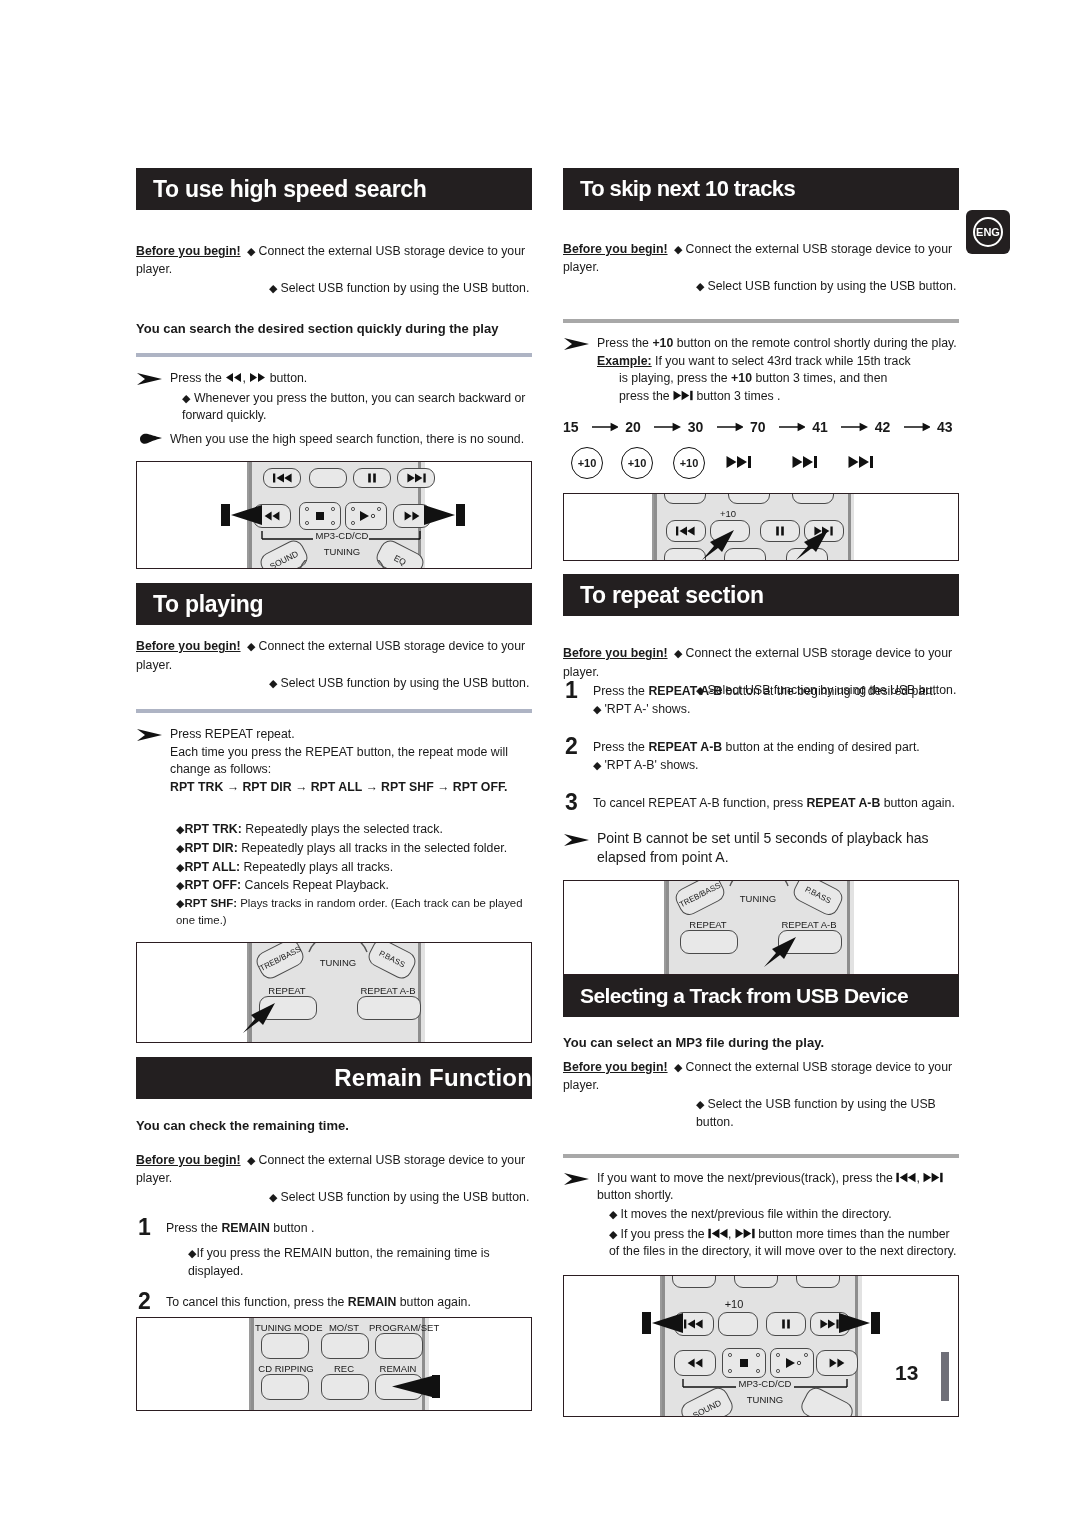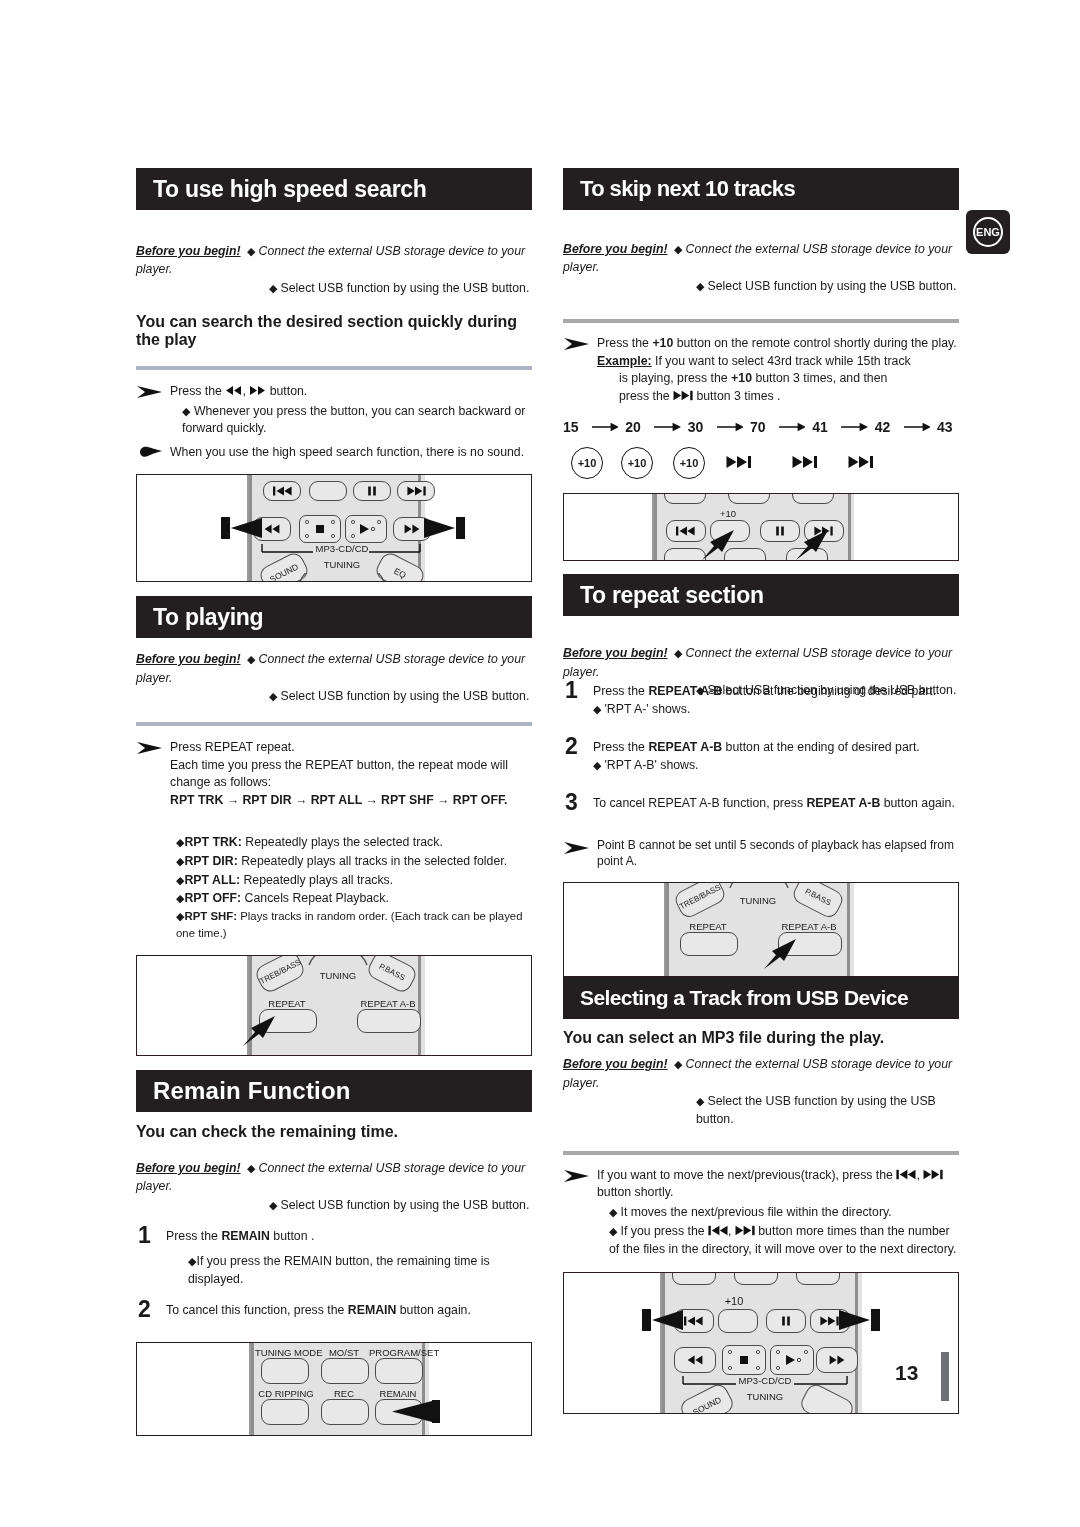--- a/index.html
+++ b/index.html
@@ -17,31 +17,31 @@
 
   
   .banner{
     background:#231f20;color:#ffffff;
     height:42px;line-height:42px;
     padding:0 0 0 17px;
     font-size:23px;font-weight:bold;
     letter-spacing:-0.3px;
     margin:0;white-space:nowrap;overflow:hidden;
   }
-  .banner.wide{font-size:24px;letter-spacing:0.2px;}
+  .banner.wide{font-size:24px;letter-spacing:0.2px;text-align:right;}
   .banner.tight{font-size:22px;letter-spacing:-0.6px;}
 
   
   .blk{font-size:12.3px;line-height:1.42;}
   .bold{font-weight:bold;}
   .byb{font-weight:bold;text-decoration:underline;font-size:12.3px;}
   .before{font-size:12.3px;line-height:1.5;}
-  .before .l1{display:block;font-style:italic;}
+  .before .l1{display:block;}
   .before .l2{display:block;padding-left:133px;}
-  .lead{font-weight:bold;font-size:16px;}
+  .lead{font-weight:bold;font-size:13px;margin-top:8px;}
 
   .rule{height:4px;background:#aeb4c4;margin:0;}
   .rule2{height:4px;background:#a8a8a8;margin:0;}
 
   
   .arrowrow{position:relative;padding-left:34px;}
   .arrowrow .ar{position:absolute;left:0;top:1px;width:28px;height:16px;}
   .handrow{position:relative;padding-left:34px;}
   .handrow .hd{position:absolute;left:2px;top:1px;width:26px;height:14px;}
   .ind{padding-left:12px;}
@@ -324,21 +324,21 @@
       <div class="n">1</div>
       <div class="t"><span>Press the </span><span class="bold">REMAIN</span><span> button .</span></div>
       <div class="t ind2" style="margin-top:7px"><span style="font-size:11px">◆</span><span>If you press the REMAIN button, the remaining time is displayed.</span></div>
     </div>
 
     <div class="step" style="margin-top:14px">
       <div class="n">2</div>
       <div class="t"><span>To cancel this function, press the </span><span class="bold">REMAIN</span><span> button again.</span></div>
     </div>
 
-    <div class="frame" style="height:92px;margin-top:22px">
+    <div class="frame" style="height:92px;margin-top:5px">
       <div class="pad" style="left:0;width:112px;background:#fff"></div>
       <div class="body" style="left:112px;width:178px;"></div>
       <div class="pad" style="left:292px;right:0;background:#fff"></div>
       <div class="railL" style="left:114px"></div>
       <div class="railR" style="left:285px"></div>
 
       <div class="cap" style="left:118px;top:4px;width:62px">TUNING MODE</div>
       <div class="cap" style="left:184px;top:4px;width:46px">MO/ST</div>
       <div class="cap" style="left:232px;top:4px;width:58px">PROGRAM/SET</div>
       <div class="btn" style="left:124px;top:15px;width:46px;height:24px"></div>
@@ -500,21 +500,21 @@
       <div class="n">2</div>
       <div class="t"><span>Press the </span><span class="bold">REPEAT A-B</span><span> button at the ending of desired part.</span></div>
       <div class="t"><span style="font-size:11px">◆&nbsp;</span><span>'RPT A-B' shows.</span></div>
     </div>
 
     <div class="step" style="margin-top:20px">
       <div class="n">3</div>
       <div class="t"><span>To cancel REPEAT A-B function, press </span><span class="bold">REPEAT A-B</span><span> button again.</span></div>
     </div>
 
-    <div class="arrowrow" style="margin-top:24px;font-size:12px;line-height:1.4">
+    <div class="arrowrow" style="margin-top:16px;font-size:14px;line-height:1.4">
       <svg class="ar" style="top:3px" viewBox="0 0 28 16">
         <path d="M1 2 L26 8 L1 14 L9 8 Z" fill="#111"></path>
       </svg>
       <span>Point B cannot be set until 5 seconds of playback has elapsed from point A.</span>
     </div>
 
     <div class="frame" style="height:93px;margin-top:12px">
       <div class="pad" style="left:0;width:100px;background:#fff"></div>
       <div class="body" style="left:100px;width:188px;"></div>
       <div class="pad" style="left:290px;right:0;background:#fff"></div>

